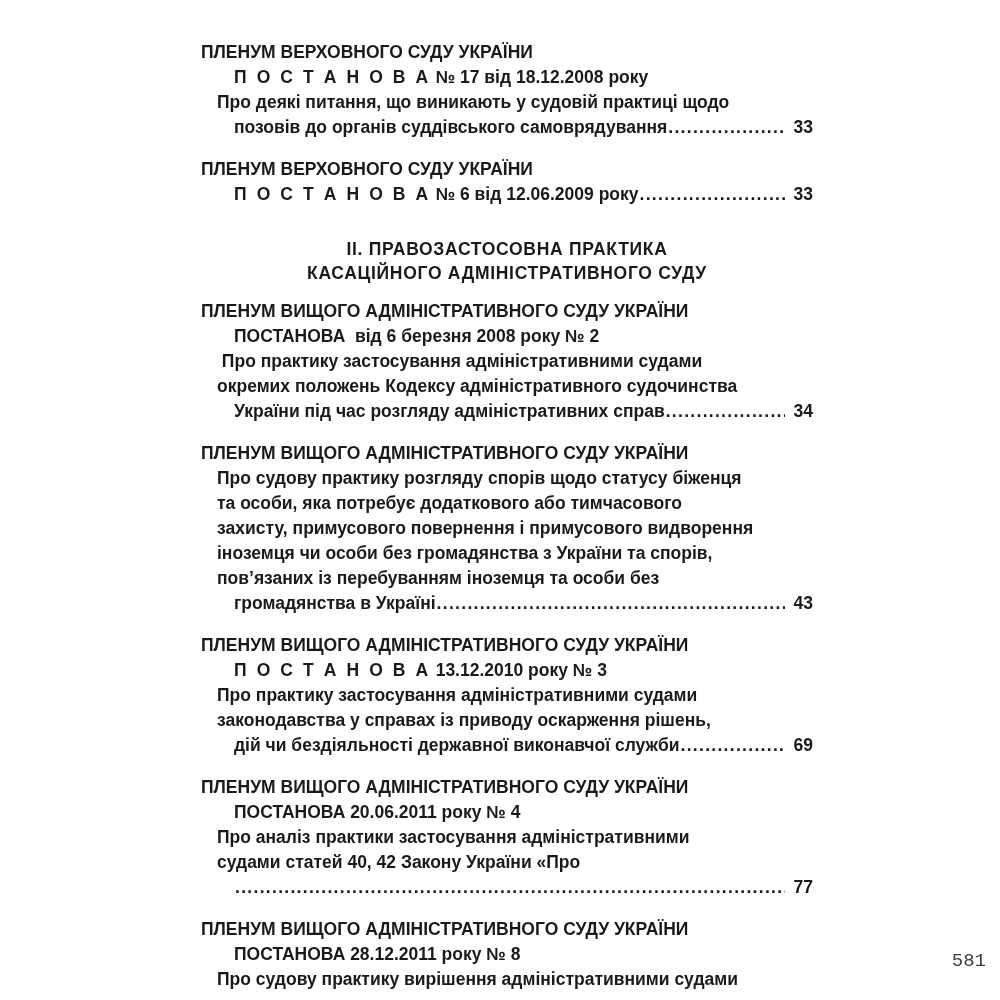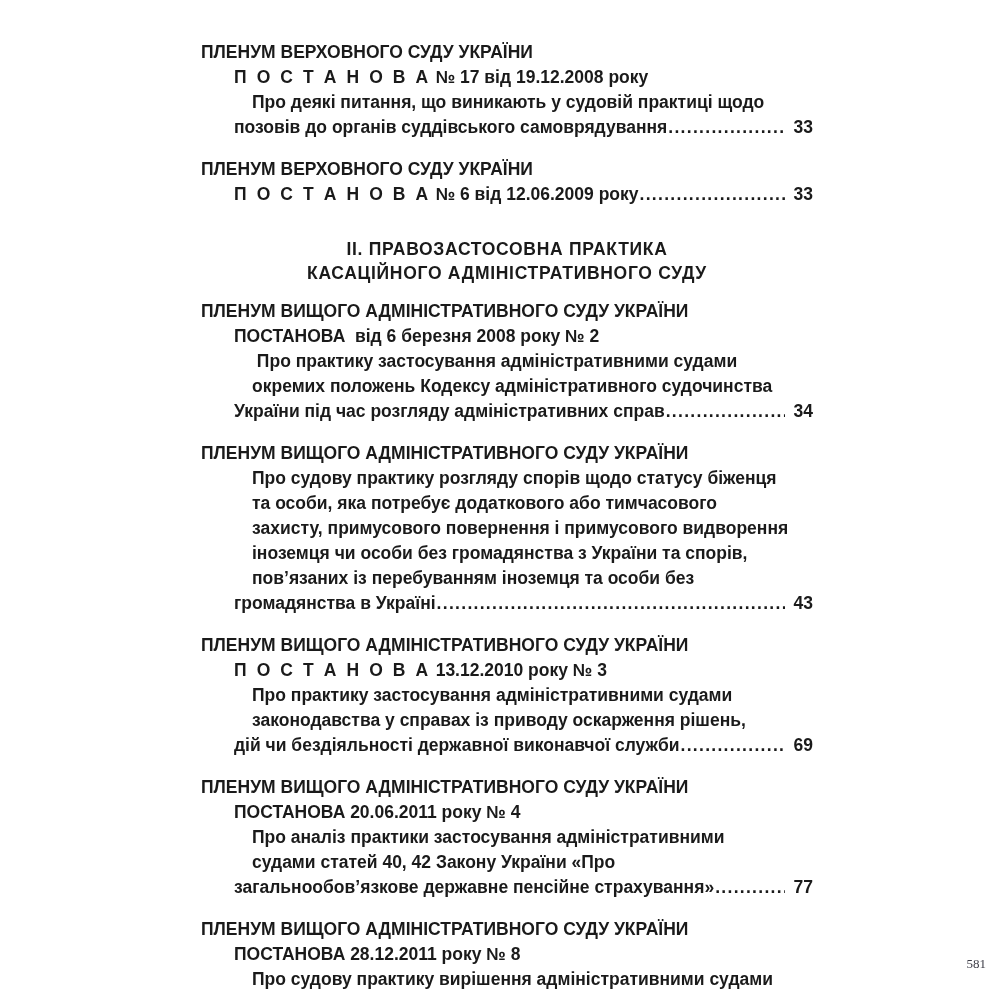--- a/index.html
+++ b/index.html
@@ -78,21 +78,21 @@
   }
   .act.spaced .tight {
     letter-spacing: 0;
   }
 
   
   .line {
     font-weight: bold;
     font-size: 17.5px;
     line-height: 25px;
-    margin-left: 51px;
+    margin-left: 16px;
     white-space: pre;
   }
 
   .leader-row {
     display: flex;
     align-items: baseline;
     margin-left: 33px;
     font-weight: bold;
     font-size: 17.5px;
     line-height: 25px;
@@ -120,37 +120,37 @@
   
   .leader-row.act-row { letter-spacing: 0; }
   .leader-row.act-row .leader-text.spaced { letter-spacing: 2.6px; }
   .leader-row.act-row .leader-text.spaced .tight { letter-spacing: 0; }
 
   
   .folio {
     position: absolute;
     right: 30px;
     bottom: 28px;
-    font-size: 13px;
+    font-size: 19px;
     font-weight: normal;
     color: #3c3c46;
-    font-family: Liberation Serif, serif;
+    font-family: Liberation Mono, monospace;
   }
 </style>
 </head>
 <body>
 
 <div class="page">
 
   <div class="toc">
 
     <div id="group-a">
         <div class="entry">
           <div class="organ">ПЛЕНУМ ВЕРХОВНОГО СУДУ УКРАЇНИ</div>
-          <div class="act spaced"><span>П О С Т А Н О В А</span><span class="tight"> № 17 від 19.12.2008 року</span></div>
+          <div class="act spaced"><span>П О С Т А Н О В А</span><span class="tight"> № 17 від 18.12.2008 року</span></div>
           <div class="line">Про деякі питання, що виникають у судовій практиці щодо</div>
           <div class="leader-row">
             <span class="leader-text">позовів до органів суддівського самоврядування</span>
             <span class="dots">............................................................................................................................................</span>
             <span class="pagenum">33</span>
           </div>
         </div>
         <div class="entry">
           <div class="organ">ПЛЕНУМ ВЕРХОВНОГО СУДУ УКРАЇНИ</div>
           <div class="leader-row act-row">
@@ -201,21 +201,20 @@
             <span class="dots">............................................................................................................................................</span>
             <span class="pagenum">69</span>
           </div>
         </div>
         <div class="entry">
           <div class="organ">ПЛЕНУМ ВИЩОГО АДМІНІСТРАТИВНОГО СУДУ УКРАЇНИ</div>
           <div class="act">ПОСТАНОВА 20.06.2011 року № 4</div>
           <div class="line">Про аналіз практики застосування адміністративними</div>
           <div class="line">судами статей 40, 42 Закону України «Про</div>
           <div class="leader-row">
-            <span class="leader-text">загальнообов’язкове державне пенсійне страхування»</span>
             <span class="dots">............................................................................................................................................</span>
             <span class="pagenum">77</span>
           </div>
         </div>
         <div class="entry">
           <div class="organ">ПЛЕНУМ ВИЩОГО АДМІНІСТРАТИВНОГО СУДУ УКРАЇНИ</div>
           <div class="act">ПОСТАНОВА 28.12.2011 року № 8</div>
           <div class="line">Про судову практику вирішення адміністративними судами</div>
         </div>
       </div>

